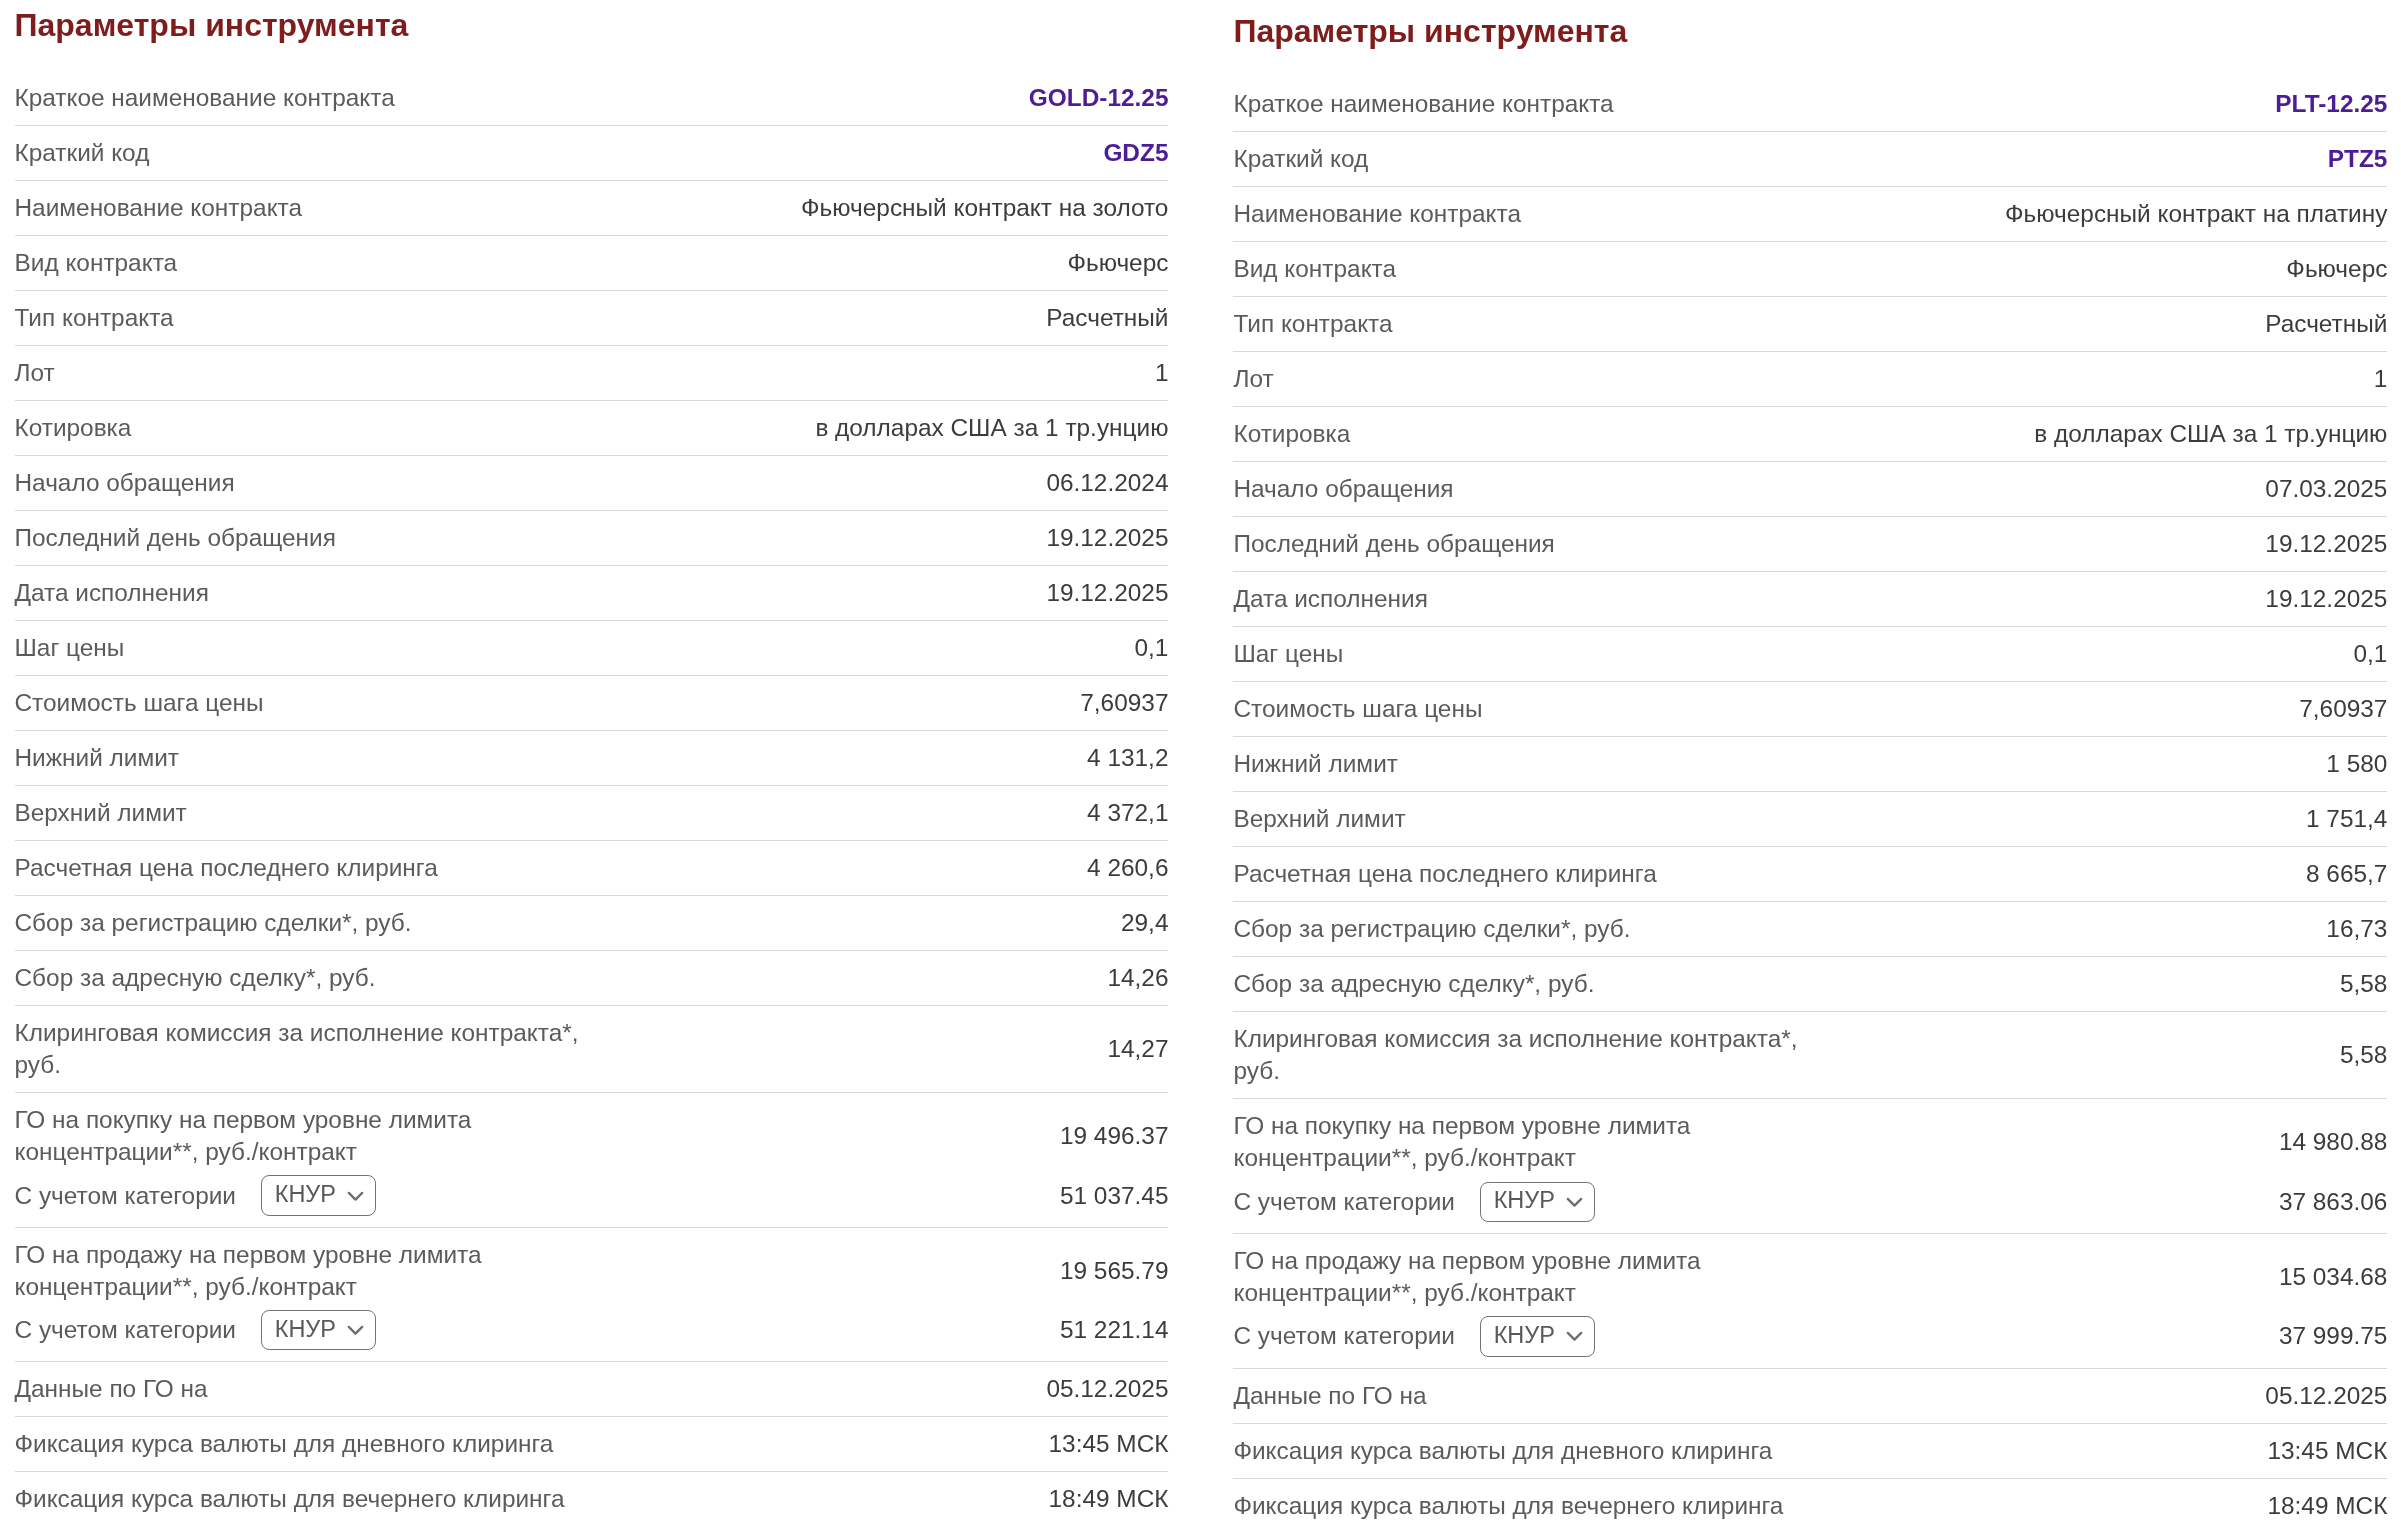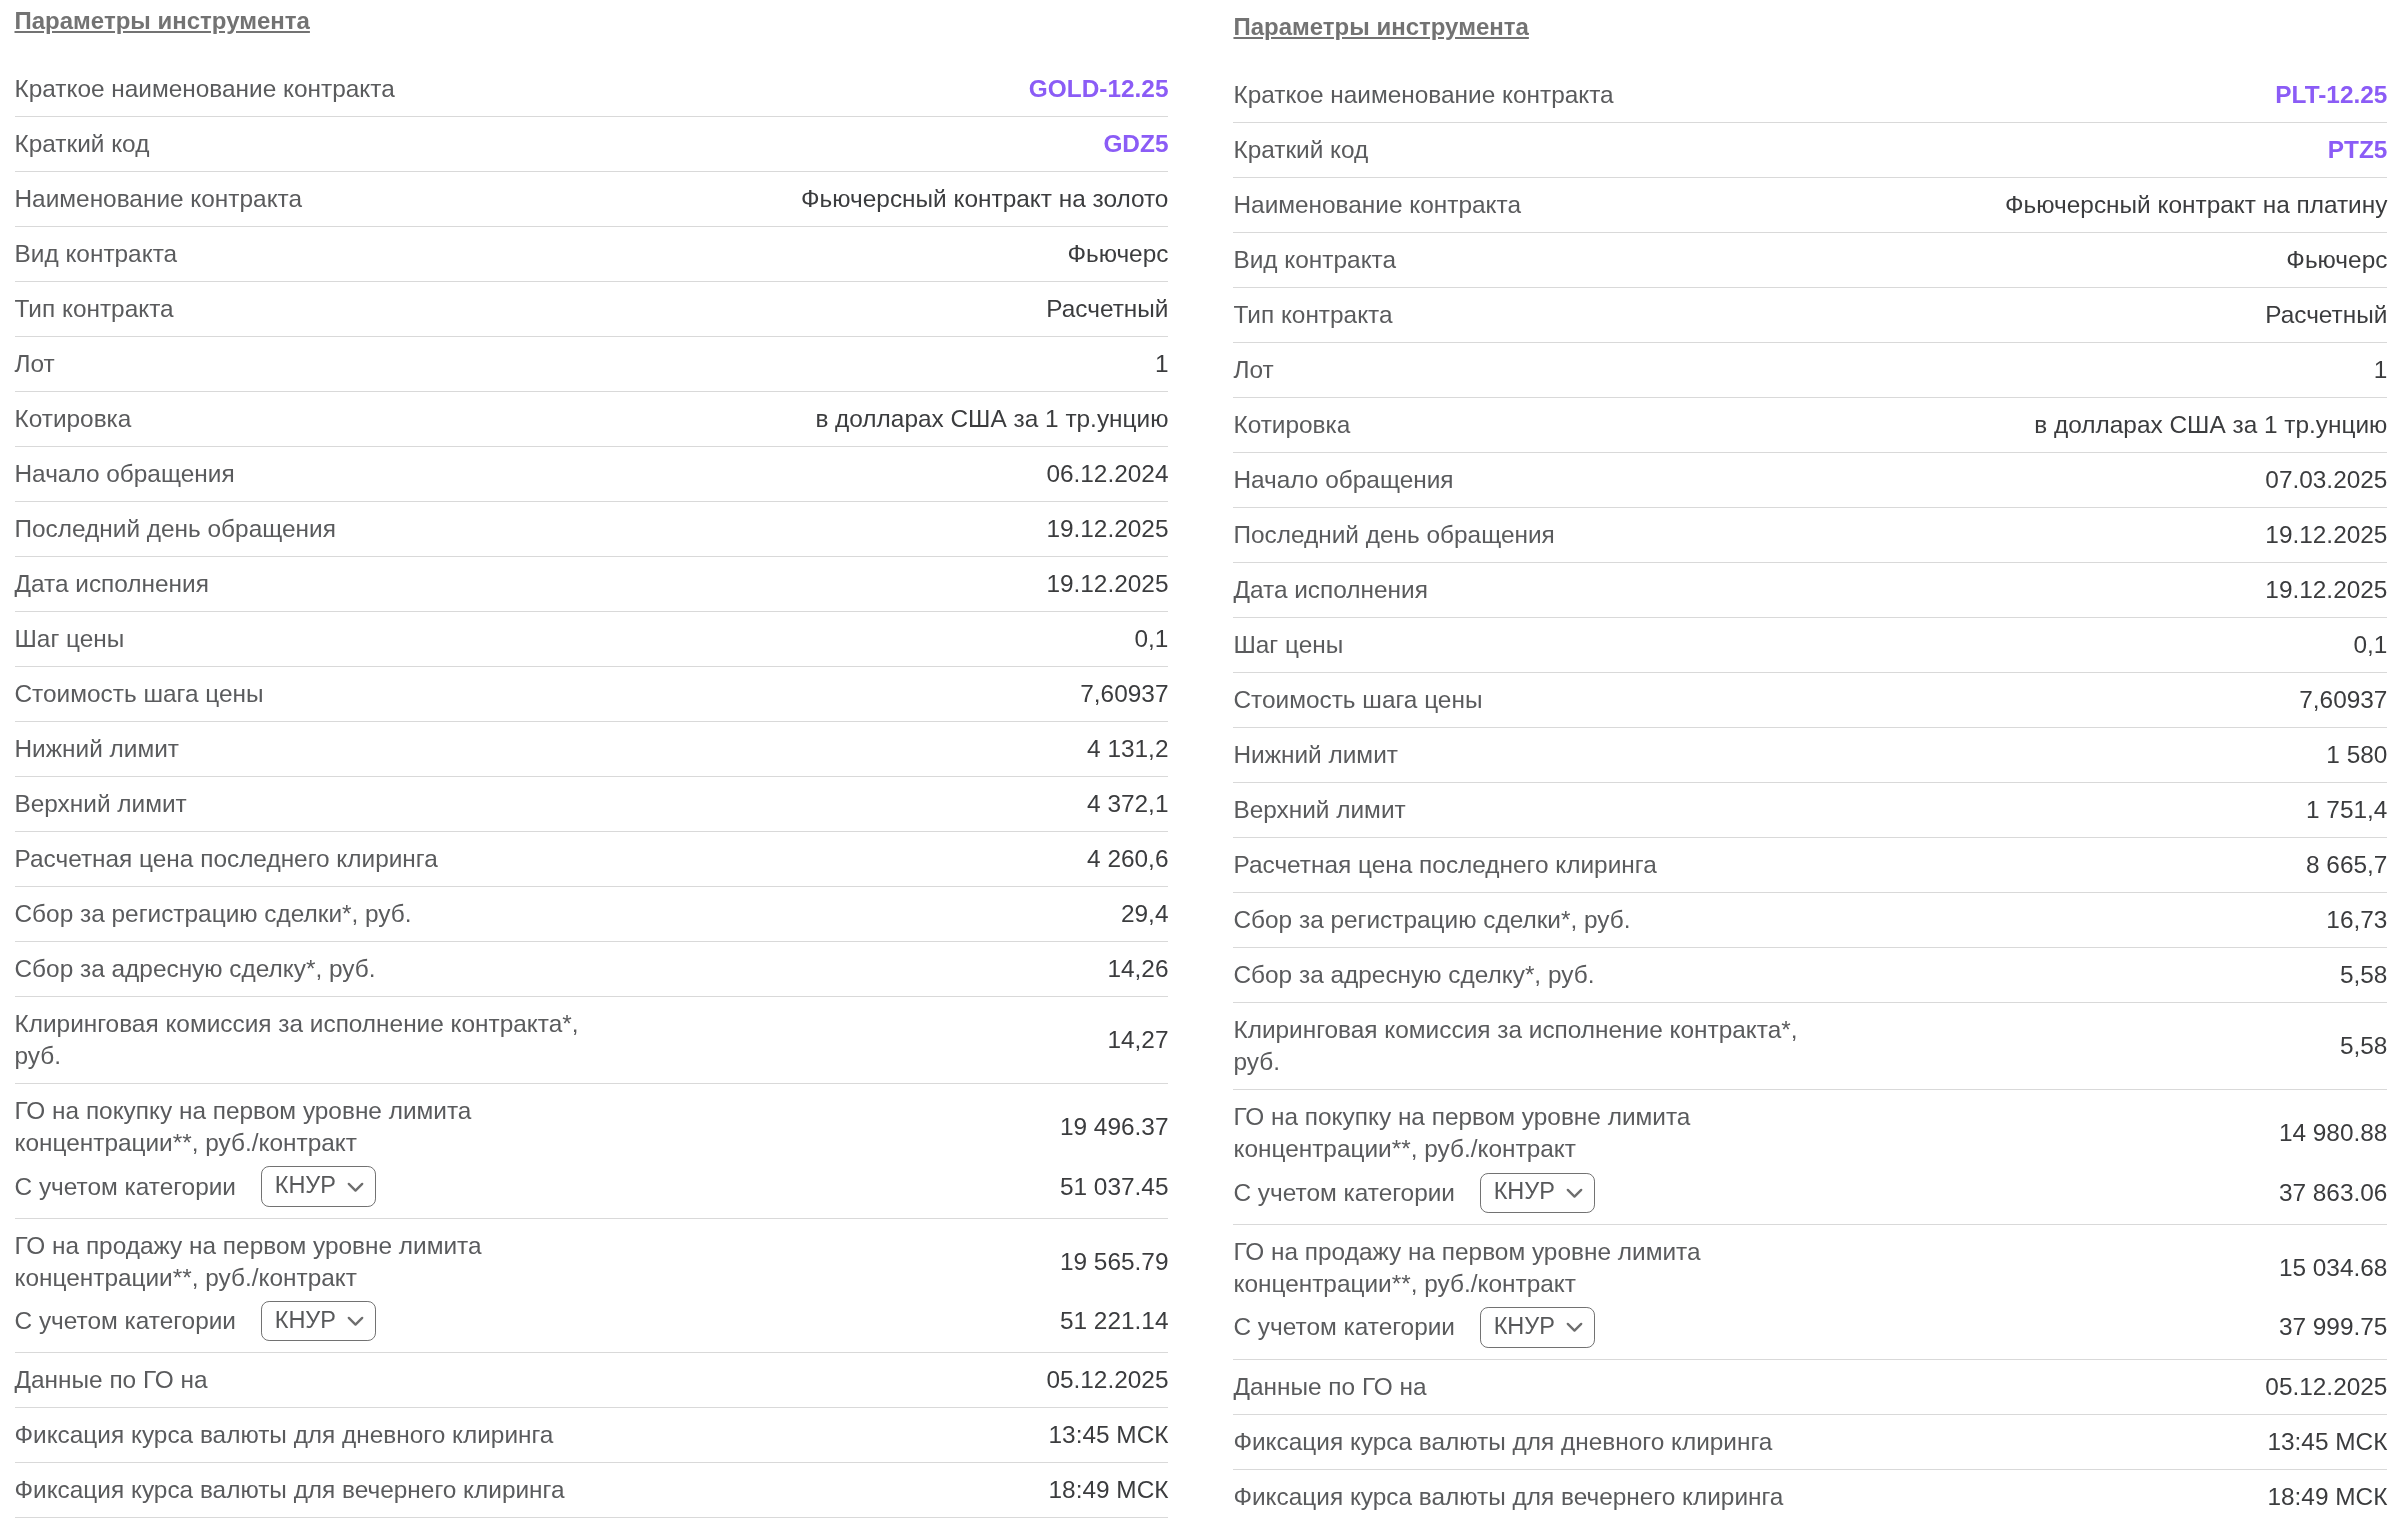--- a/index.html
+++ b/index.html
@@ -18,25 +18,24 @@
     display: flex;
     gap: 65px;
     padding: 5.4px 13.6px 0 14.5px;
   }
   .panel {
     flex: 1 1 0;
     min-width: 0;
   }
   .panel:nth-child(2) { margin-top: 6.3px; }
   .panel-title {
-    font-size: 24px;
+    font-size: 32px;
     font-weight: 700;
-    color: #737373;
+    color: #7f1d1d;
     margin: 1.8px 0 27px 0;
-    text-decoration: underline;
   }
   .rows { width: 100%; }
   .row {
     display: flex;
     justify-content: space-between;
     align-items: center;
     gap: 20px;
     padding: 11px 0;
     border-bottom: 1.8px solid #d9d9d9;
   }
@@ -60,21 +59,21 @@
   }
   .value {
     color: #3b3c3e;
     line-height: 32px;
     text-align: right;
     white-space: pre-line;
     max-width: 542px;
   }
   .value.bold {
     font-weight: 700;
-    color: #8b5cf6;
+    color: #4c1d95;
   }
   .select {
     display: inline-flex;
     align-items: center;
     gap: 11px;
     margin-left: 25px;
     padding: 3.6px 11px 5.4px 12.7px;
     border: 1.8px solid #727272;
     border-radius: 8.1px;
     color: #58595b;

